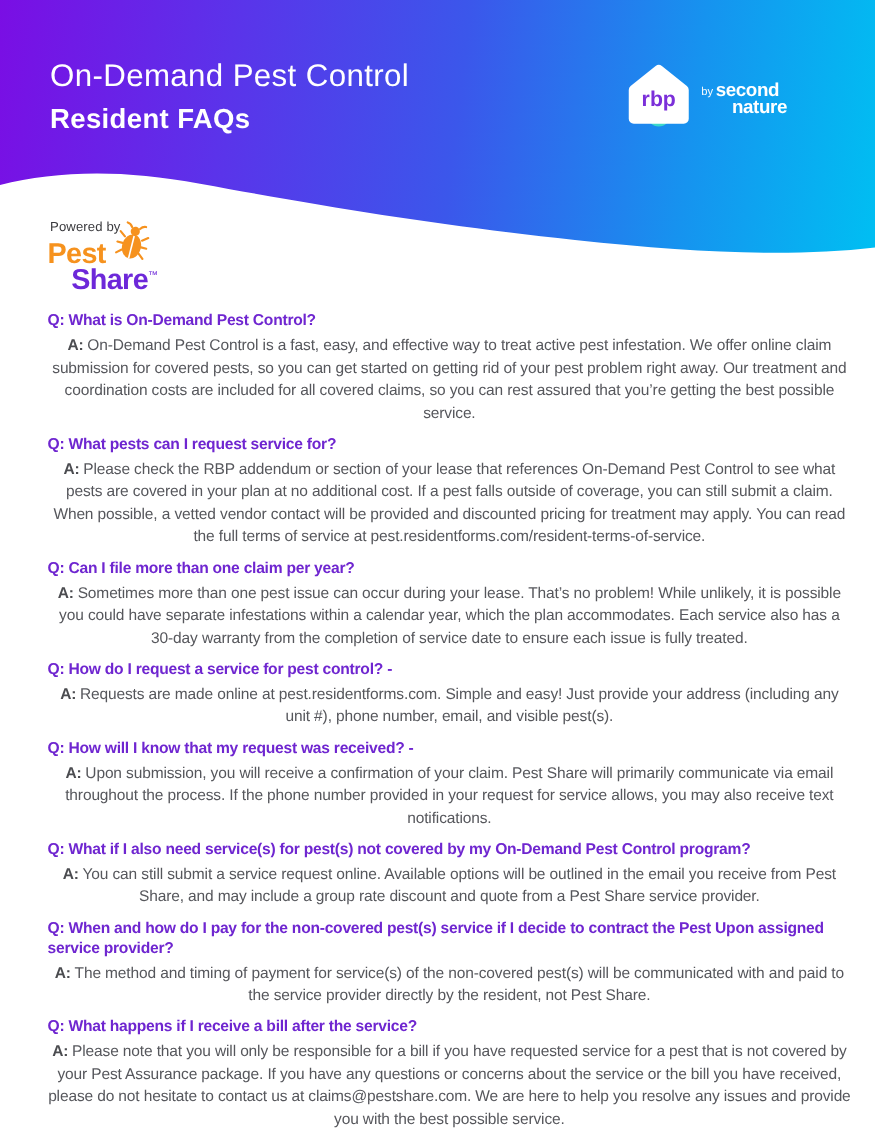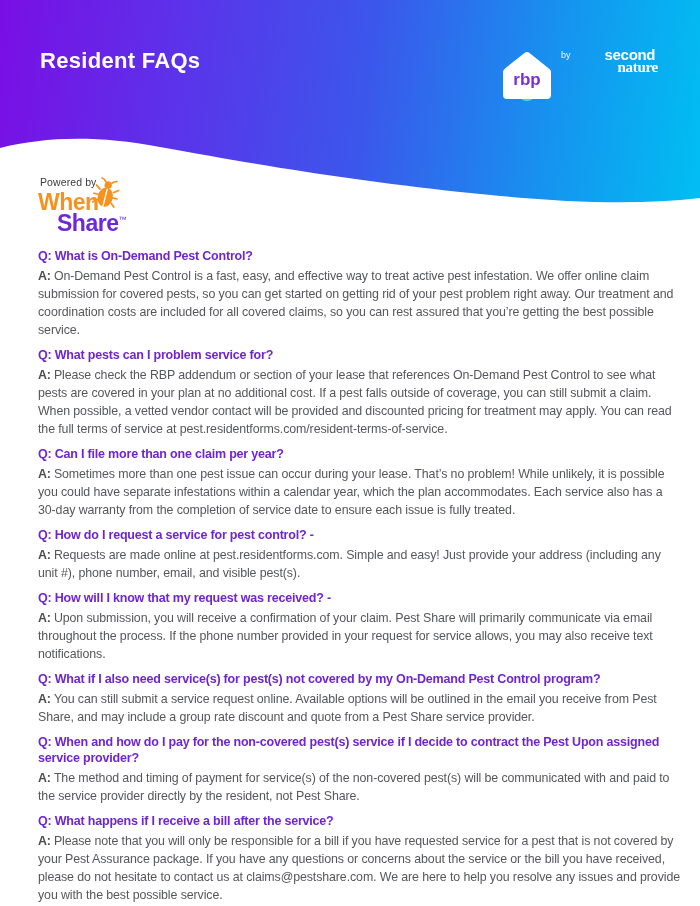--- a/index.html
+++ b/index.html
@@ -10,49 +10,50 @@
   
   .header{
     position:relative;width:700px;height:212px;
     background:linear-gradient(97deg,#7a0ee4 0%,#5b33ea 26%,#3b57eb 52%,#1693ef 78%,#00bff2 100%);
   }
   .wave{position:absolute;left:0;bottom:0;display:block;}
   .titles{position:absolute;left:40px;top:44px;color:#fff;}
   .title-main{font-size:25px;font-weight:400;letter-spacing:.3px;line-height:34px;margin:0;}
   .title-sub{font-size:22px;font-weight:700;letter-spacing:.3px;line-height:34px;margin:0;}
   .rbp-logo{position:absolute;left:497px;top:48px;}
-  .sn{position:absolute;left:561px;top:48px;color:#fff;display:flex;gap:32px;}
+  .sn{position:absolute;left:561px;top:66px;color:#fff;display:flex;}
   .sn-by{font-size:9px;font-weight:400;margin:2px 2px 0 0;opacity:.95;}
   .sn-word1{font-size:15px;font-weight:700;line-height:13px;letter-spacing:-.3px;}
-  .sn-word2{font-size:15px;font-weight:700;line-height:13px;letter-spacing:-.3px;margin-left:13px;font-family:Liberation Serif, serif;}
+  .sn-word2{font-size:15px;font-weight:700;line-height:13px;letter-spacing:-.3px;margin-left:13px;}
   
   .powered{position:absolute;left:38px;top:176px;width:140px;height:58px;}
   .pb-label{position:absolute;left:2px;top:0;font-size:10.5px;color:#3a3a3e;letter-spacing:.1px;}
   .ps-pest{position:absolute;left:0;top:13px;font-size:23px;font-weight:800;color:#f6921e;letter-spacing:-.5px;}
   .ps-share{position:absolute;left:19px;top:34px;font-size:23px;font-weight:800;color:#6d28d9;letter-spacing:-.5px;}
   .ps-tm{font-size:8px;font-weight:400;vertical-align:super;}
   .bug{position:absolute;left:55px;top:1px;transform:rotate(14deg);}
   
   .content{padding:36px 19px 0 38px;}
   .question{
     font-size:12.5px;font-weight:700;color:#6f26d0;line-height:16px;
     letter-spacing:-.2px;margin:0 0 3px 0;
   }
   .answer{
-    font-size:12.4px;color:#56575c;line-height:18px;letter-spacing:-.1px;margin:0 0 8px 0;
+    font-size:12.4px;color:#56575c;line-height:18px;letter-spacing:-.1px;margin:0 0 8px 0;text-align:center;
   }
   .a-prefix{font-weight:700;color:#4b4c50;margin-right:3px;}
 </style>
 </head>
 <body>
 
 <div class="page">
 
   <div class="header">
     <div class="titles">
+      <div class="title-main">On-Demand Pest Control</div>
       <div class="title-sub">Resident FAQs</div>
     </div>
 
     <svg class="rbp-logo" width="60" height="60" viewBox="0 0 60 60">
       <rect x="11" y="11" width="38" height="38" rx="9" fill="#3bd8cb" transform="rotate(45 30 30)"></rect>
       <path d="M30,8 L50,24 L50,47 L10,47 L10,24 Z" fill="#ffffff" stroke="#ffffff" stroke-width="8" stroke-linejoin="round"></path>
       <text x="30" y="37" text-anchor="middle" font-size="17" font-weight="bold" fill="#7b2fd9" font-family="Liberation Sans, DejaVu Sans, sans-serif">rbp</text>
     </svg>
 
     <div class="sn">
@@ -63,21 +64,21 @@
       </span>
     </div>
 
     <svg class="wave" width="700" height="82" viewBox="0 0 700 82">
       <path d="M0,18 C45,7 95,5 160,17 C270,37 350,50 460,62 C555,72 630,76 700,68 L700,82 L0,82 Z" fill="#ffffff"></path>
     </svg>
   </div>
 
   <div class="powered">
     <div class="pb-label">Powered by</div>
-    <div class="ps-pest">When</div>
+    <div class="ps-pest">Pest</div>
     <div class="ps-share"><span>Share</span><span class="ps-tm">™</span></div>
     <svg class="bug" width="26" height="34" viewBox="0 0 24 30">
       <g stroke="#f6921e" stroke-width="1.6" fill="none" stroke-linecap="round">
         <path d="M9,4 C8,2.5 6.5,1.5 5,1.5"></path>
         <path d="M15,4 C16,2.5 17.5,1.5 19,1.5"></path>
         <path d="M5.5,12 L1.5,9"></path>
         <path d="M18.5,12 L22.5,9"></path>
         <path d="M5,17 L1,17"></path>
         <path d="M19,17 L23,17"></path>
         <path d="M5.5,22 L2,25"></path>
@@ -90,21 +91,21 @@
   </div>
 
   <div class="content">
 
     <section>
       <h3 class="question">Q: What is On-Demand Pest Control?</h3>
       <p class="answer"><span class="a-prefix">A:</span><span>On-Demand Pest Control is a fast, easy, and effective way to treat active pest infestation. We offer online claim submission for covered pests, so you can get started on getting rid of your pest problem right away. Our treatment and coordination costs are included for all covered claims, so you can rest assured that you’re getting the best possible service.</span></p>
     </section>
 
     <section>
-      <h3 class="question">Q: What pests can I problem service for?</h3>
+      <h3 class="question">Q: What pests can I request service for?</h3>
       <p class="answer"><span class="a-prefix">A:</span><span>Please check the RBP addendum or section of your lease that references On-Demand Pest Control to see what pests are covered in your plan at no additional cost. If a pest falls outside of coverage, you can still submit a claim. When possible, a vetted vendor contact will be provided and discounted pricing for treatment may apply. You can read the full terms of service at pest.residentforms.com/resident-terms-of-service.</span></p>
     </section>
 
     <section>
       <h3 class="question">Q: Can I file more than one claim per year?</h3>
       <p class="answer"><span class="a-prefix">A:</span><span>Sometimes more than one pest issue can occur during your lease. That’s no problem! While unlikely, it is possible you could have separate infestations within a calendar year, which the plan accommodates. Each service also has a 30-day warranty from the completion of service date to ensure each issue is fully treated.</span></p>
     </section>
 
     <section>
       <h3 class="question">Q: How do I request a service for pest control? -</h3>

